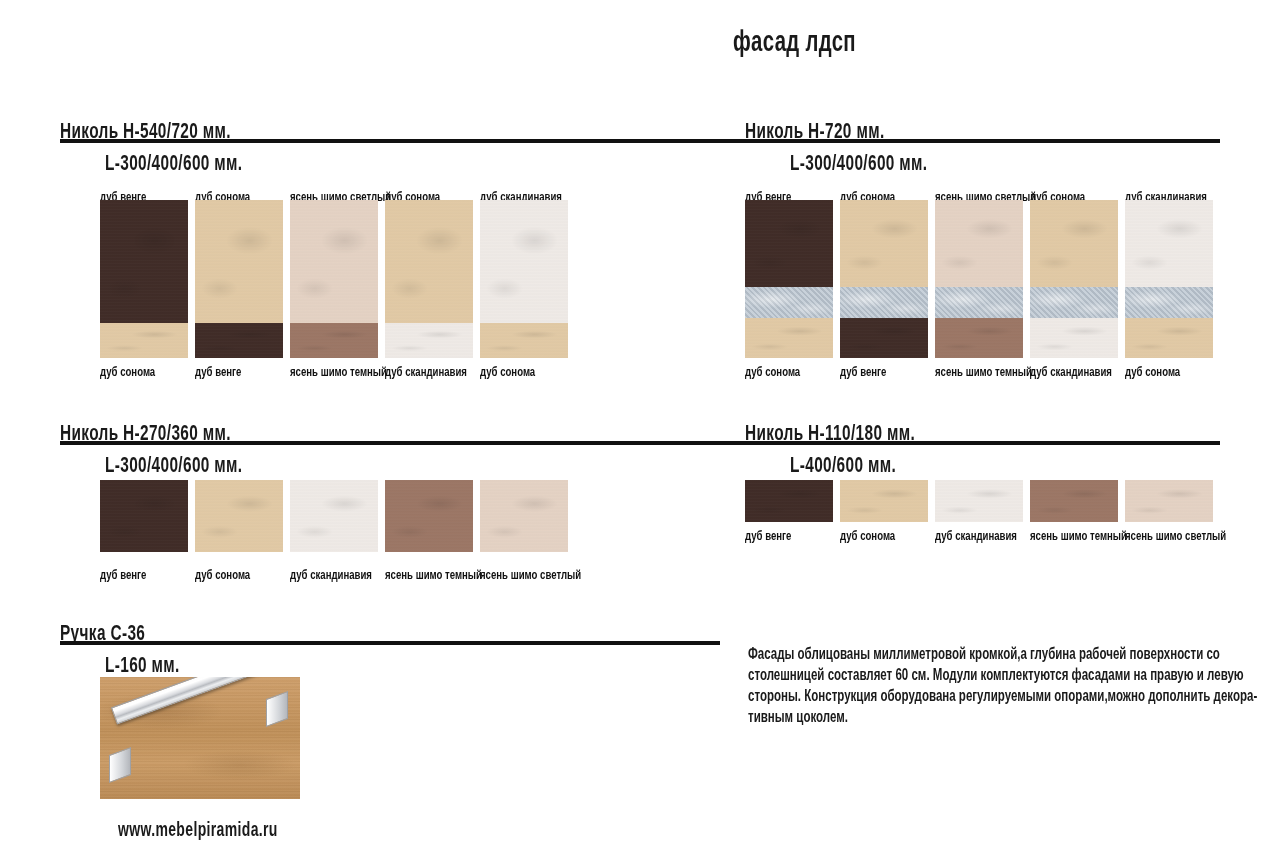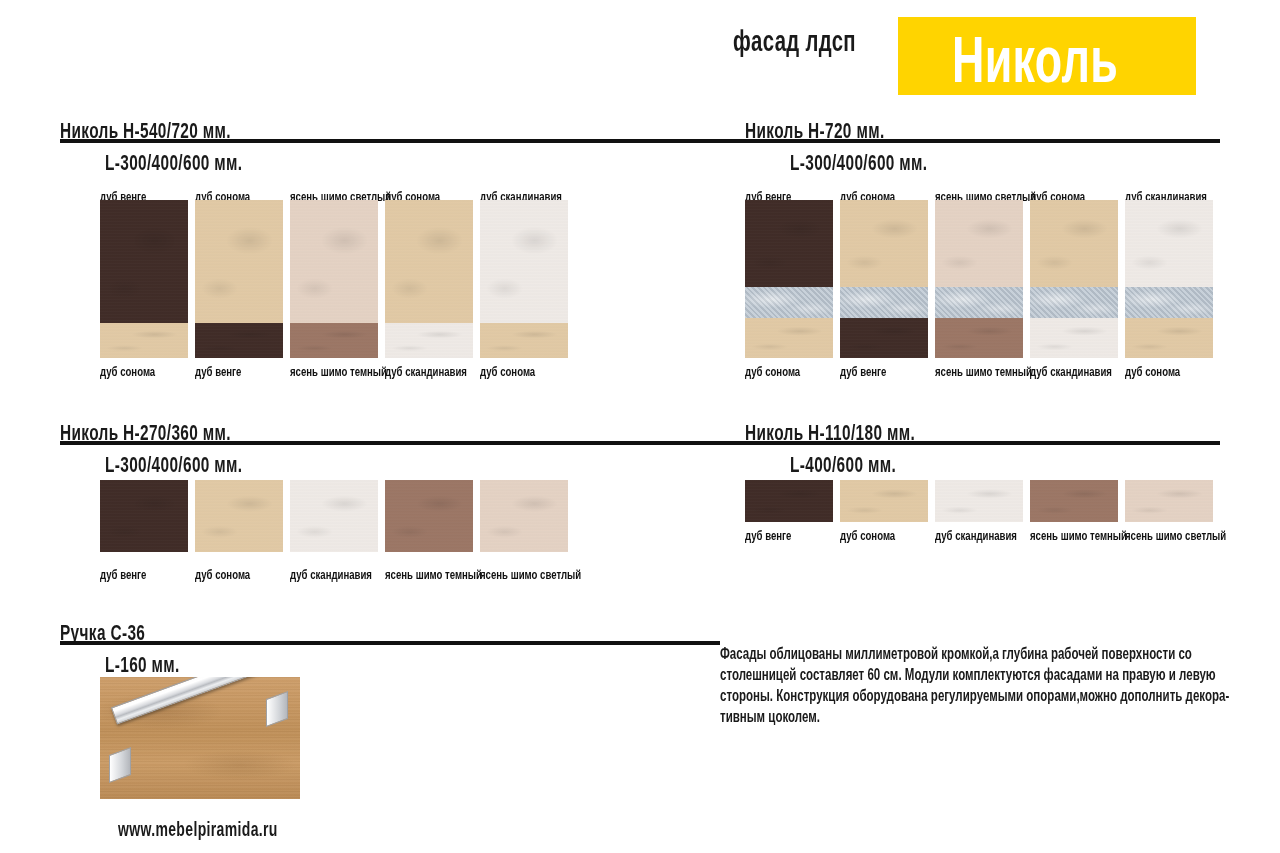--- a/index.html
+++ b/index.html
@@ -95,39 +95,36 @@
   .handle-leg{
     position:absolute;width:20px;height:26px;
     background:linear-gradient(to right,#ffffff,#d3d6da 60%,#b4b7bc);
     border:1px solid #9ea1a6;
   }
   .handle-leg.l{left:9px;top:74px;transform:skewY(-20deg);}
   .handle-leg.r{left:166px;top:18px;transform:skewY(-20deg);}
 
   
   .note{
-    position:absolute;left:720px;top:643px;width:500px;
+    position:absolute;left:748px;top:643px;width:500px;
     font-size:16px;line-height:21px;
   }
   .note div{
     font-family:"Liberation Sans",sans-serif;font-weight:bold;
     transform:scaleX(.72);transform-origin:left center;white-space:nowrap;
   }
 
   .site{position:absolute;left:118px;top:818px;font-size:20px;}
 </style>
 </head>
 <body>
 
 <div class="page">
 
   <div class="cond hdr-fasad">фасад лдсп</div>
-  <div class="brand-box">
-    <div class="cond brand-text">Николь</div>
-  </div>
 
   <div class="cond sec-title" style="left:60px;top:118px;">Николь  H-540/720 мм.</div>
   <div class="rule" style="left:60px;top:139px;width:1160px;"></div>
   <div class="cond sub-title" style="left:105px;top:150px;">L-300/400/600 мм.</div>
 
   <div class="cond sec-title" style="left:745px;top:118px;">Николь  H-720 мм.</div>
   <div class="cond sub-title" style="left:790px;top:150px;">L-300/400/600 мм.</div>
 
   <div class="cond sec-title" style="left:60px;top:420px;">Николь  H-270/360 мм.</div>
   <div class="rule" style="left:60px;top:441px;width:1160px;"></div>

